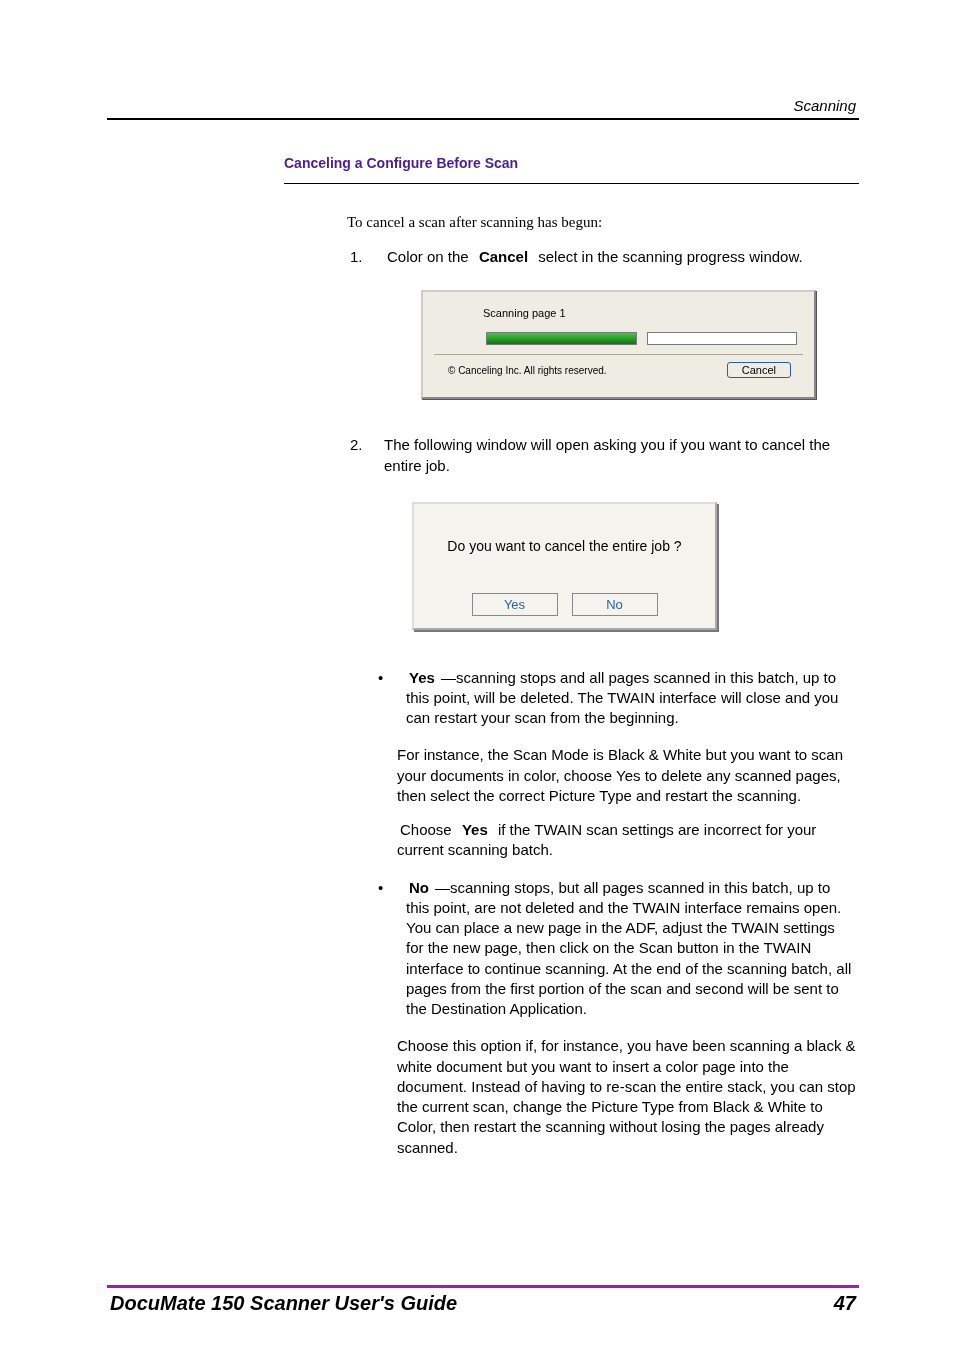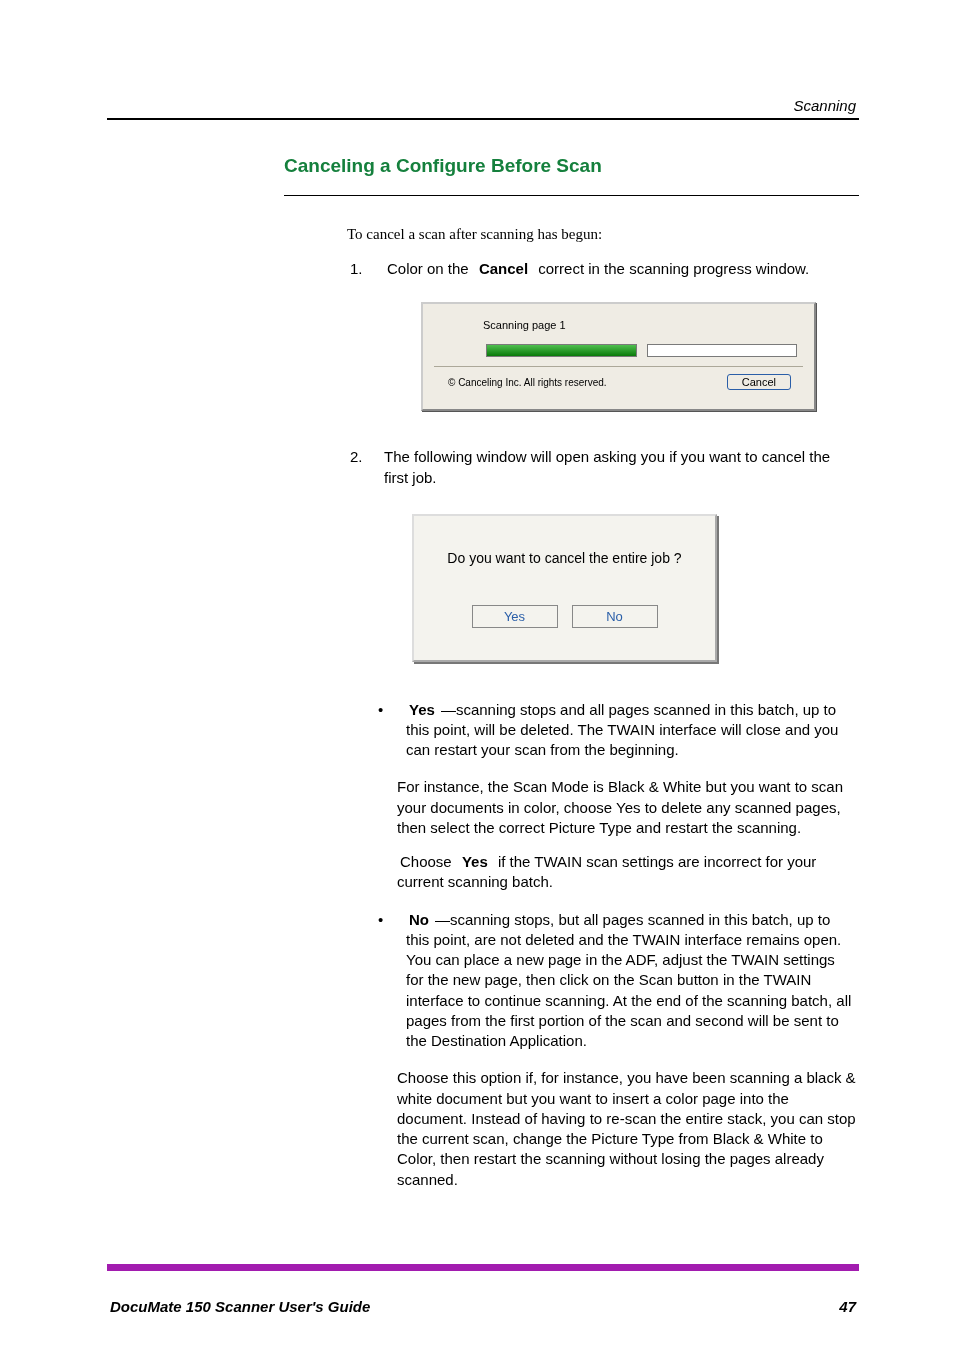--- a/index.html
+++ b/index.html
@@ -18,24 +18,24 @@
   }
   .header {
     text-align: right;
     font-style: italic;
     font-size: 15px;
     padding-bottom: 4px;
     border-bottom: 2px solid #000;
     margin-bottom: 35px;
   }
   .section-title {
-    color: #15803d;
+    color: #4c1d95;
     font-weight: bold;
-    font-size: 19px;
-    padding-bottom: 18px;
+    font-size: 14px;
+    padding-bottom: 12px;
     border-bottom: 1px solid #000;
     margin-left: 180px;
     margin-bottom: 28px;
   }
   .body-text {
     margin-left: 240px;
     font-size: 15px;
     line-height: 1.35;
   }
   .intro {
@@ -108,64 +108,64 @@
   }
 
   
   .confirm-dialog {
     width: 305px;
     margin: 8px 0 20px 28px;
     border:2px solid #aaa;
     border-top-color:#ddd; border-left-color:#ddd;
     box-shadow: 2px 2px 0 #777;
     background:#f4f3ee;
-    padding: 30px 16px 26px 16px;
+    padding: 30px 16px 6px 16px;
     text-align:center;
   }
   .confirm-msg { font-size:14px; margin-bottom:34px; }
   .confirm-btns { display:flex; justify-content:center; gap:8px; }
   .confirm-btn {
     width:86px;
     padding:3px 0;
     border:1px solid #888;
     background:#f4f3ee;
     font-size:13px;
     color:#2a5ea8;
   }
 
   .footer {
     position:absolute;
     bottom:38px; left:95px; right:95px;
-    border-top:7px solid #a21caf;
-    padding-top:24px;
+    border-top:3px solid #a21caf;
+    padding-top:1px;
     display:flex; justify-content:space-between;
     font-style: italic;
     font-weight: bold;
-    font-size:15px;
+    font-size:20px;
   }
   .footer .pagenum { font-weight: bold; text-align: right; }
 </style>
 </head>
 <body>
 
 <div class="page">
 
   <div class="header">
     <span>Scanning</span>
   </div>
 
   <div class="section-title">Canceling a Configure Before Scan</div>
 
   <div class="body-text">
     <p class="intro">To cancel a scan after scanning has begun:</p>
 
     <div class="step">
       <div class="step-num">1.</div>
       <div class="step-content">
-        <span>Color on the </span><span class="bold">Cancel</span><span> correct in the scanning progress window.</span>
+        <span>Color on the </span><span class="bold">Cancel</span><span> select in the scanning progress window.</span>
       </div>
     </div>
 
     <div class="step">
         <div class="step-num"></div>
         <div class="step-content">
       <div class="progress-dialog">
         <div class="progress-inner">
           <div class="progress-label">Scanning page 1</div>
           <div class="progress-bar-row">
@@ -177,21 +177,21 @@
             <span>© Canceling Inc. All rights reserved.</span>
             <button class="cancel-btn">Cancel</button>
           </div>
         </div>
       </div>
     </div>
       </div>
 
     <div class="step">
       <div class="step-num">2.</div>
-      <div class="step-content">The following window will open asking you if you want to cancel the first job.</div>
+      <div class="step-content">The following window will open asking you if you want to cancel the entire job.</div>
     </div>
 
     <div class="step">
         <div class="step-num"></div>
         <div class="step-content">
       <div class="confirm-dialog">
         <div class="confirm-msg">Do you want to cancel the entire job ?</div>
         <div class="confirm-btns">
           <button class="confirm-btn">Yes</button>
           <button class="confirm-btn">No</button>

